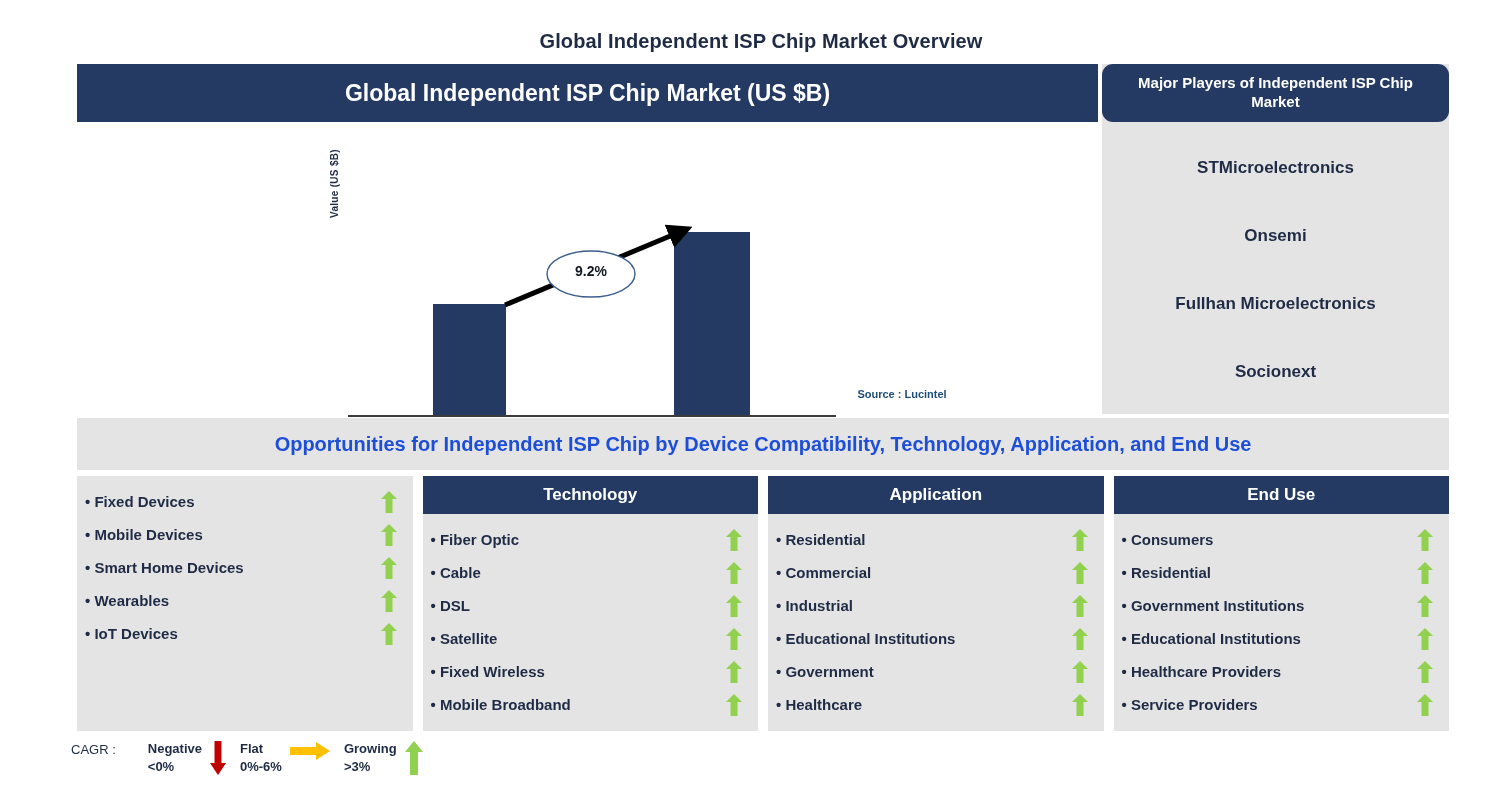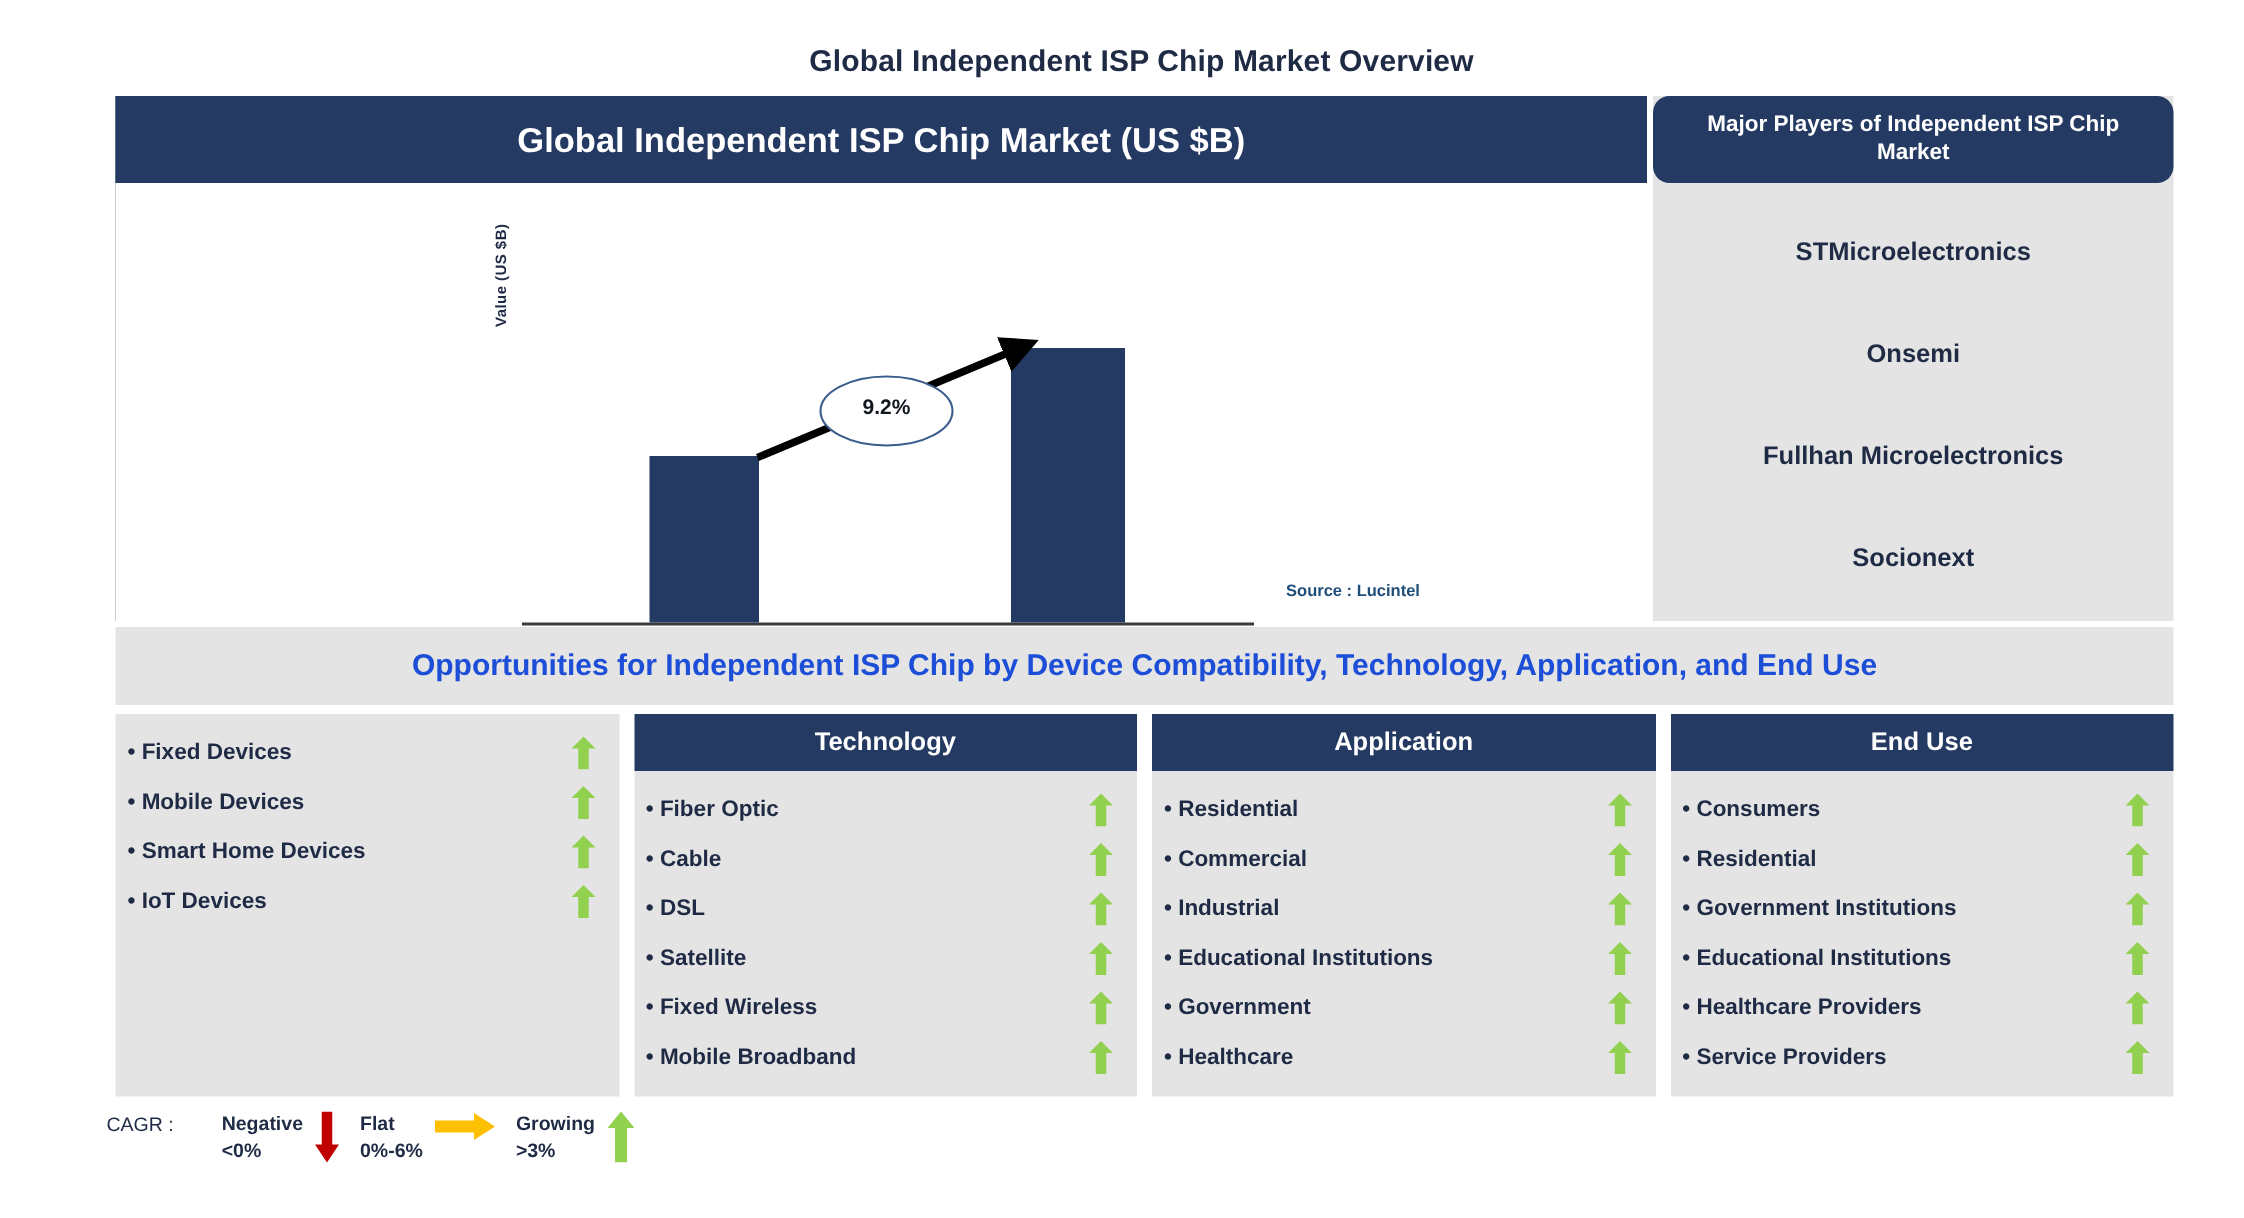--- a/index.html
+++ b/index.html
@@ -344,20 +344,26 @@
               <polygon points="8,0 16,8 11.5,8 11.5,22 4.5,22 4.5,8 0,8" fill="#92d050"></polygon>
             </svg>
         </div>
         <div class="seg-row">
           <span class="seg-label">• Smart Home Devices</span>
           <svg class="arrow-up-green" viewBox="0 0 16 22">
               <polygon points="8,0 16,8 11.5,8 11.5,22 4.5,22 4.5,8 0,8" fill="#92d050"></polygon>
             </svg>
         </div>
         <div class="seg-row">
+          <span class="seg-label">• Wearables</span>
+          <svg class="arrow-up-green" viewBox="0 0 16 22">
+              <polygon points="8,0 16,8 11.5,8 11.5,22 4.5,22 4.5,8 0,8" fill="#92d050"></polygon>
+            </svg>
+        </div>
+        <div class="seg-row">
           <span class="seg-label">• IoT Devices</span>
           <svg class="arrow-up-green" viewBox="0 0 16 22">
               <polygon points="8,0 16,8 11.5,8 11.5,22 4.5,22 4.5,8 0,8" fill="#92d050"></polygon>
             </svg>
         </div>
       </div>
     </div>
 
     <div class="col">
       <div class="col-header">Technology</div>

